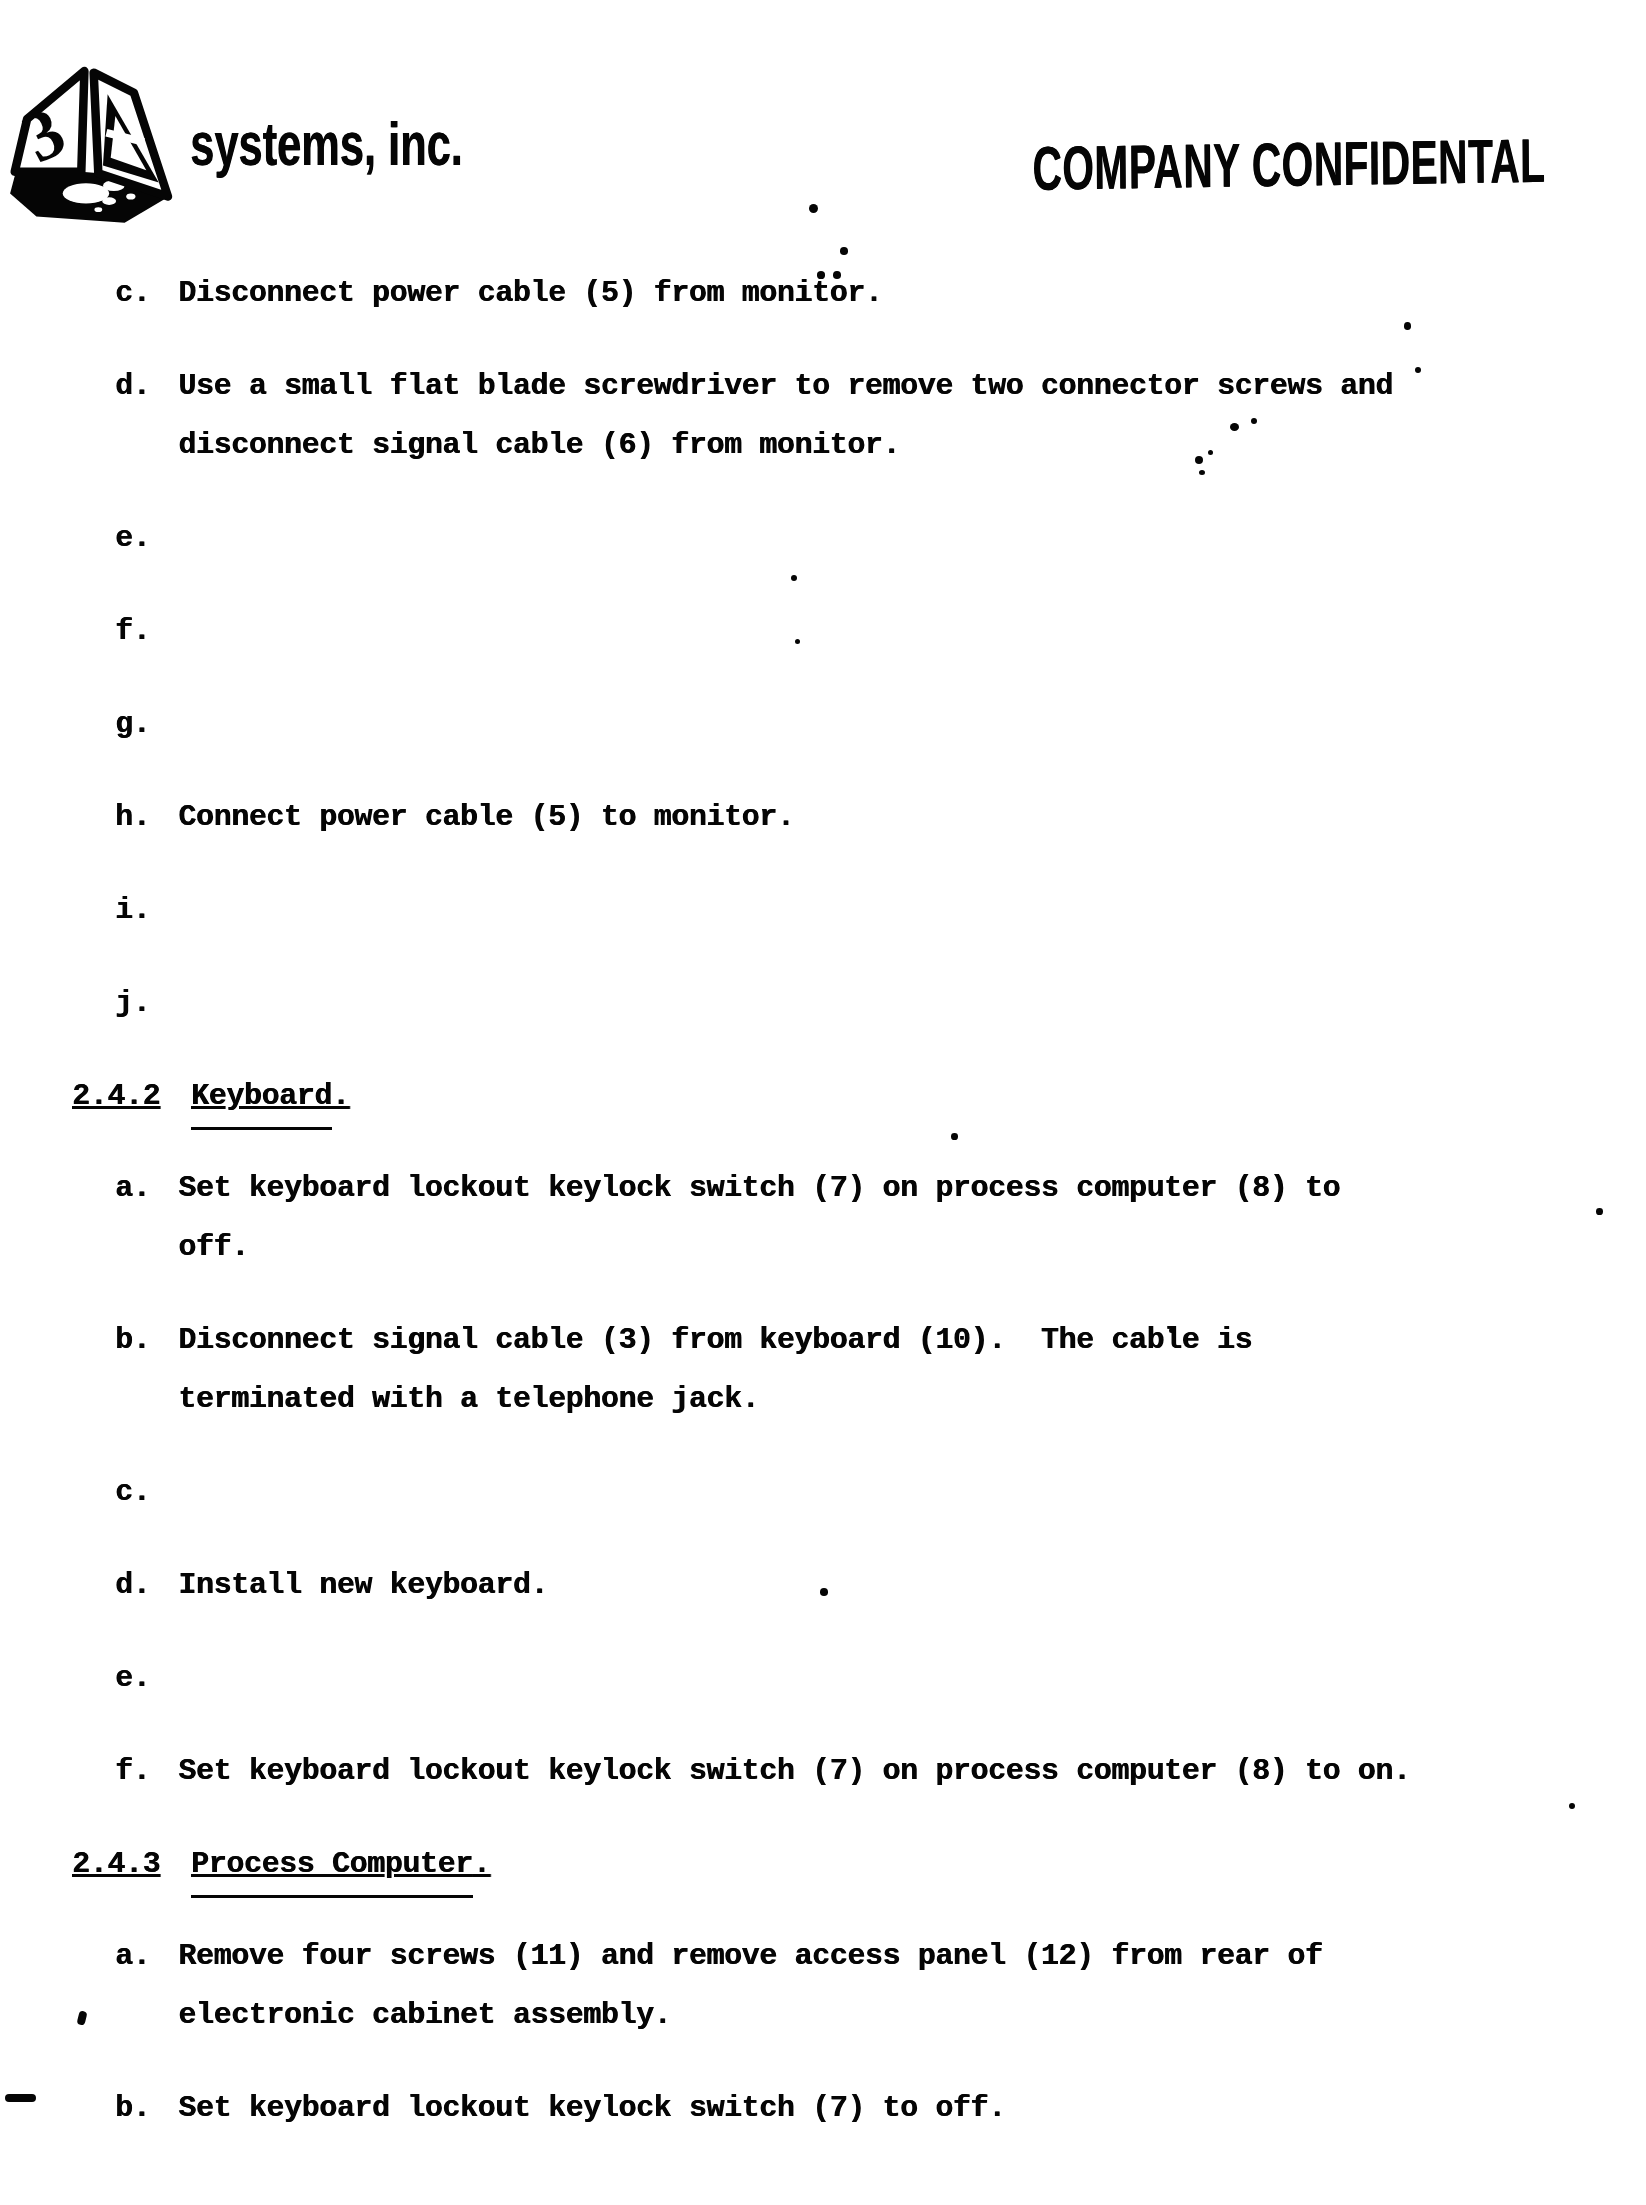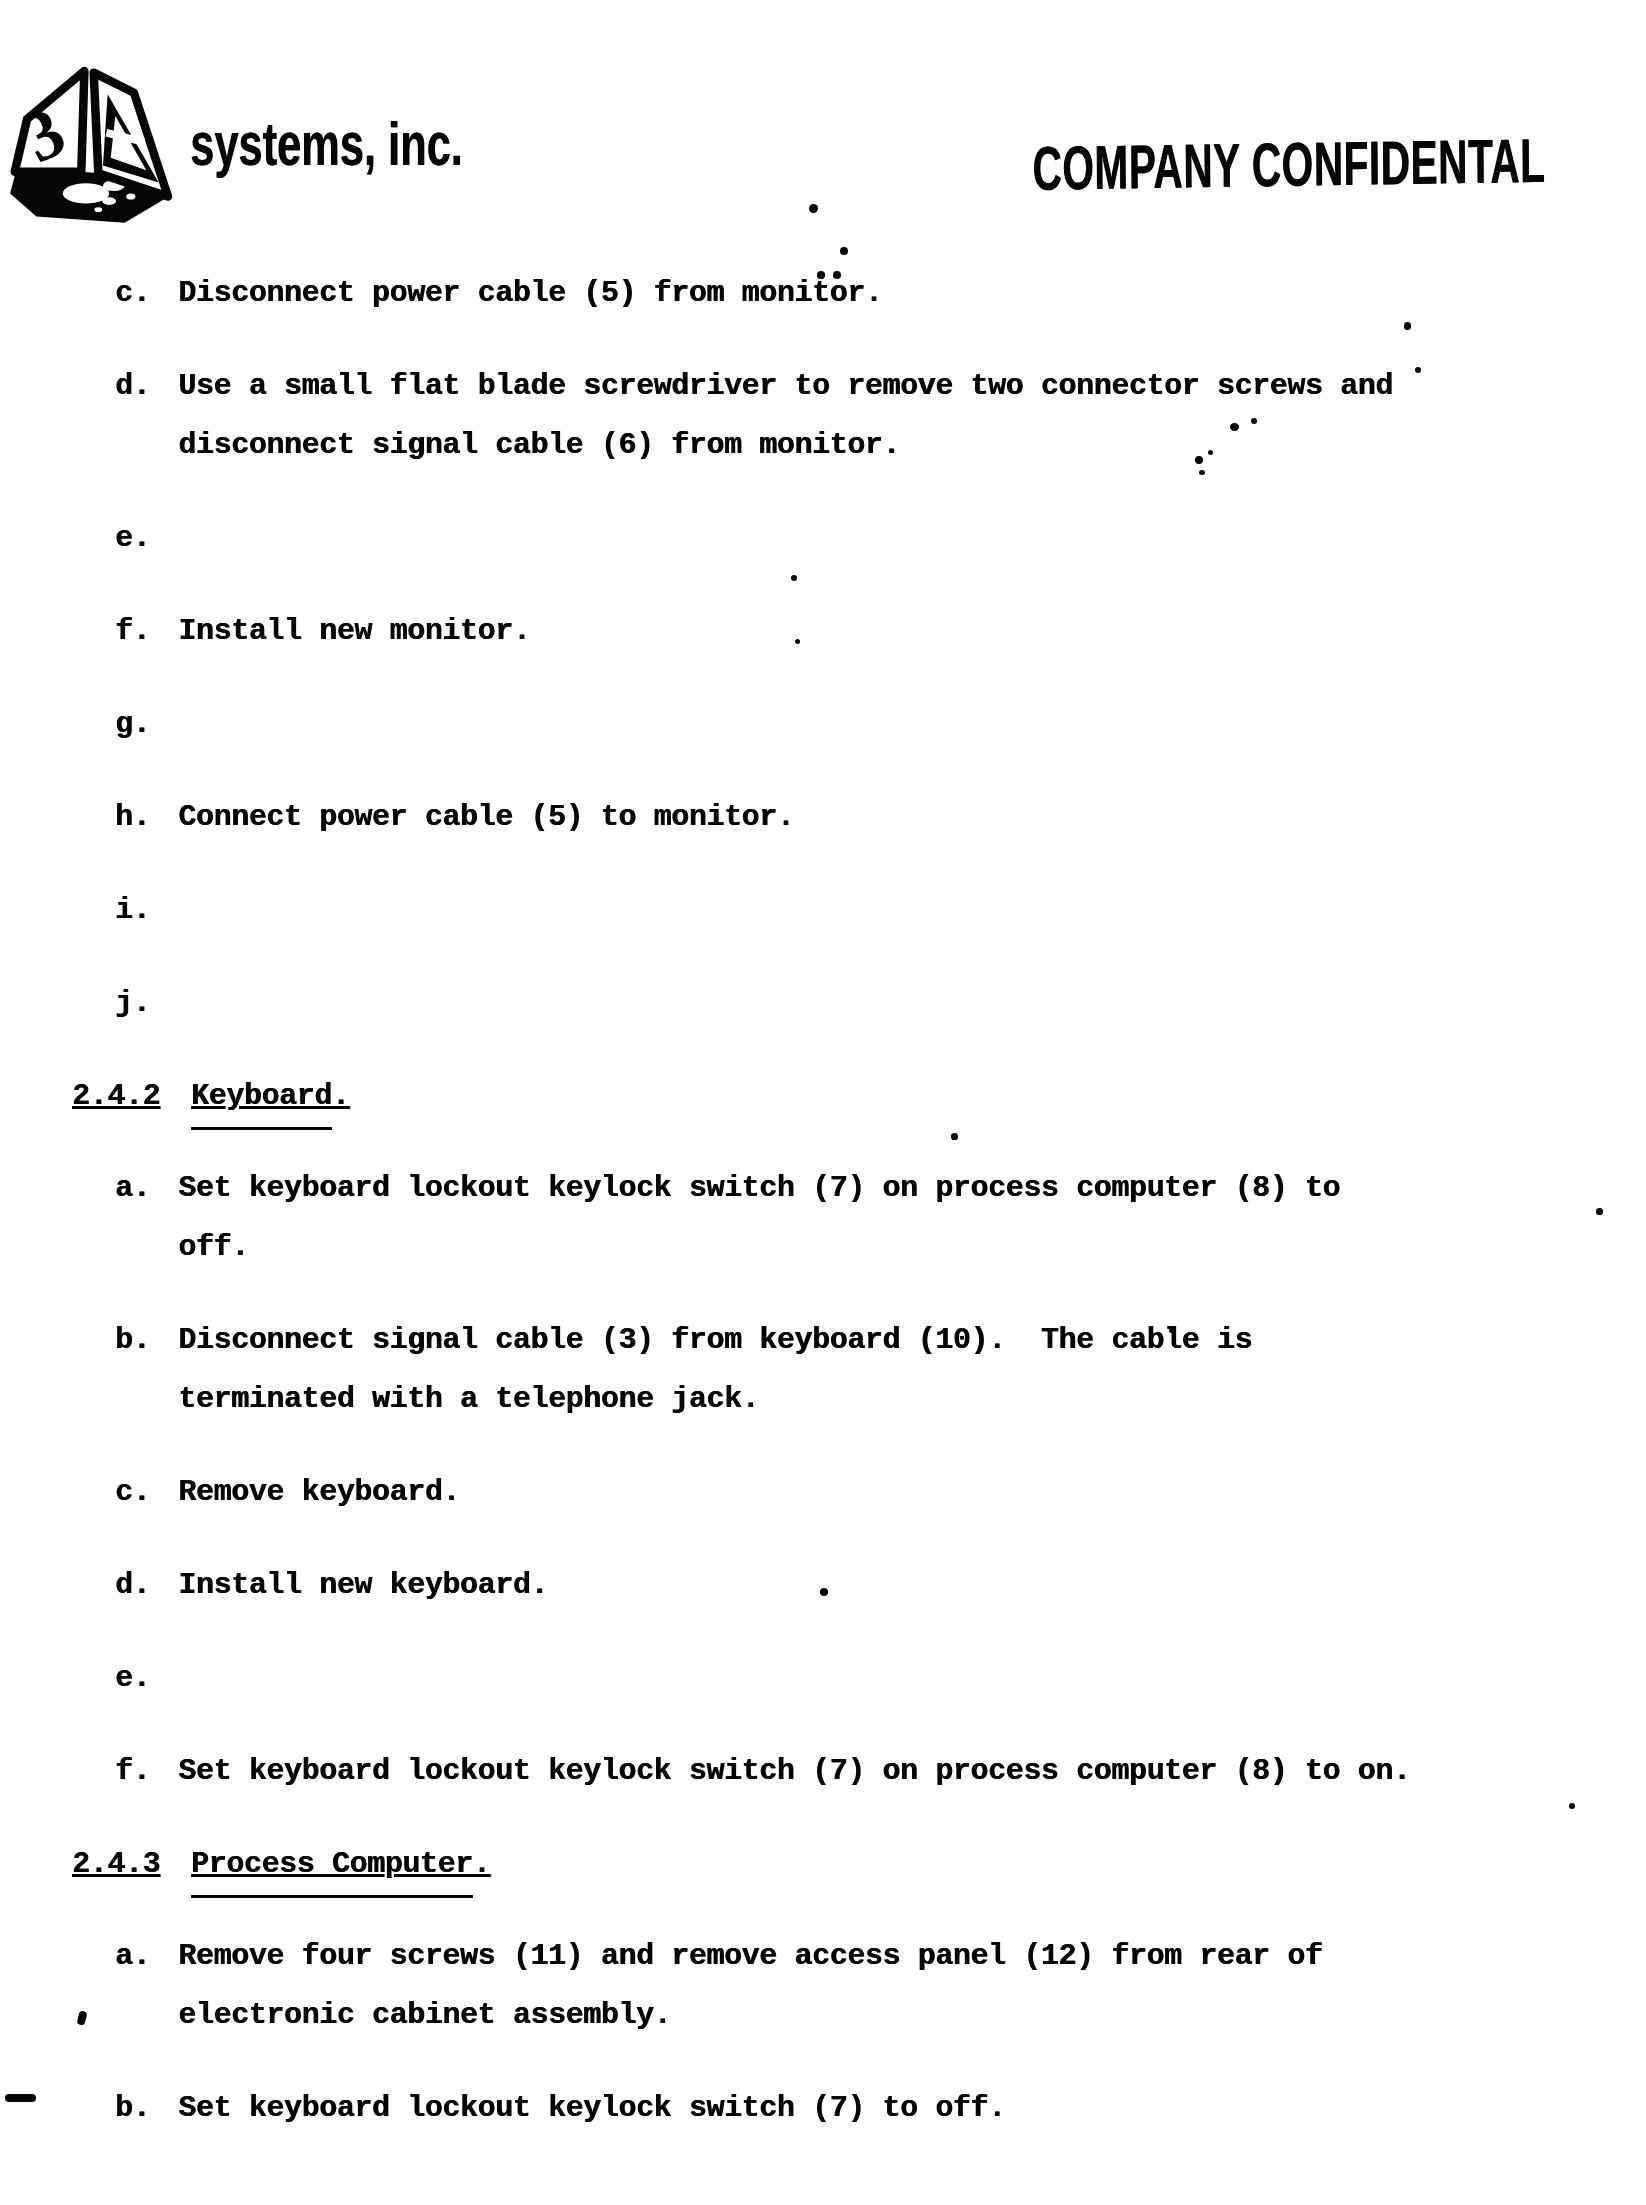--- a/index.html
+++ b/index.html
@@ -144,21 +144,20 @@
     <div class="step">
       <span class="step-letter">d.</span>
       <span class="step-text">Use a small flat blade screwdriver to remove two connector screws and
 disconnect signal cable (6) from monitor.</span>
     </div>
     <div class="step">
       <span class="step-letter">e.</span>
     </div>
     <div class="step">
       <span class="step-letter">f.</span>
-      <span class="step-text">Install new monitor.</span>
     </div>
     <div class="step">
       <span class="step-letter">g.</span>
     </div>
     <div class="step">
       <span class="step-letter">h.</span>
       <span class="step-text">Connect power cable (5) to monitor.</span>
     </div>
     <div class="step">
       <span class="step-letter">i.</span>
@@ -178,21 +177,20 @@
       <span class="step-text">Set keyboard lockout keylock switch (7) on process computer (8) to
 off.</span>
     </div>
     <div class="step">
       <span class="step-letter">b.</span>
       <span class="step-text">Disconnect signal cable (3) from keyboard (10).  The cable is
 terminated with a telephone jack.</span>
     </div>
     <div class="step">
       <span class="step-letter">c.</span>
-      <span class="step-text">Remove keyboard.</span>
     </div>
     <div class="step">
       <span class="step-letter">d.</span>
       <span class="step-text">Install new keyboard.</span>
     </div>
     <div class="step">
       <span class="step-letter">e.</span>
     </div>
     <div class="step">
       <span class="step-letter">f.</span>

